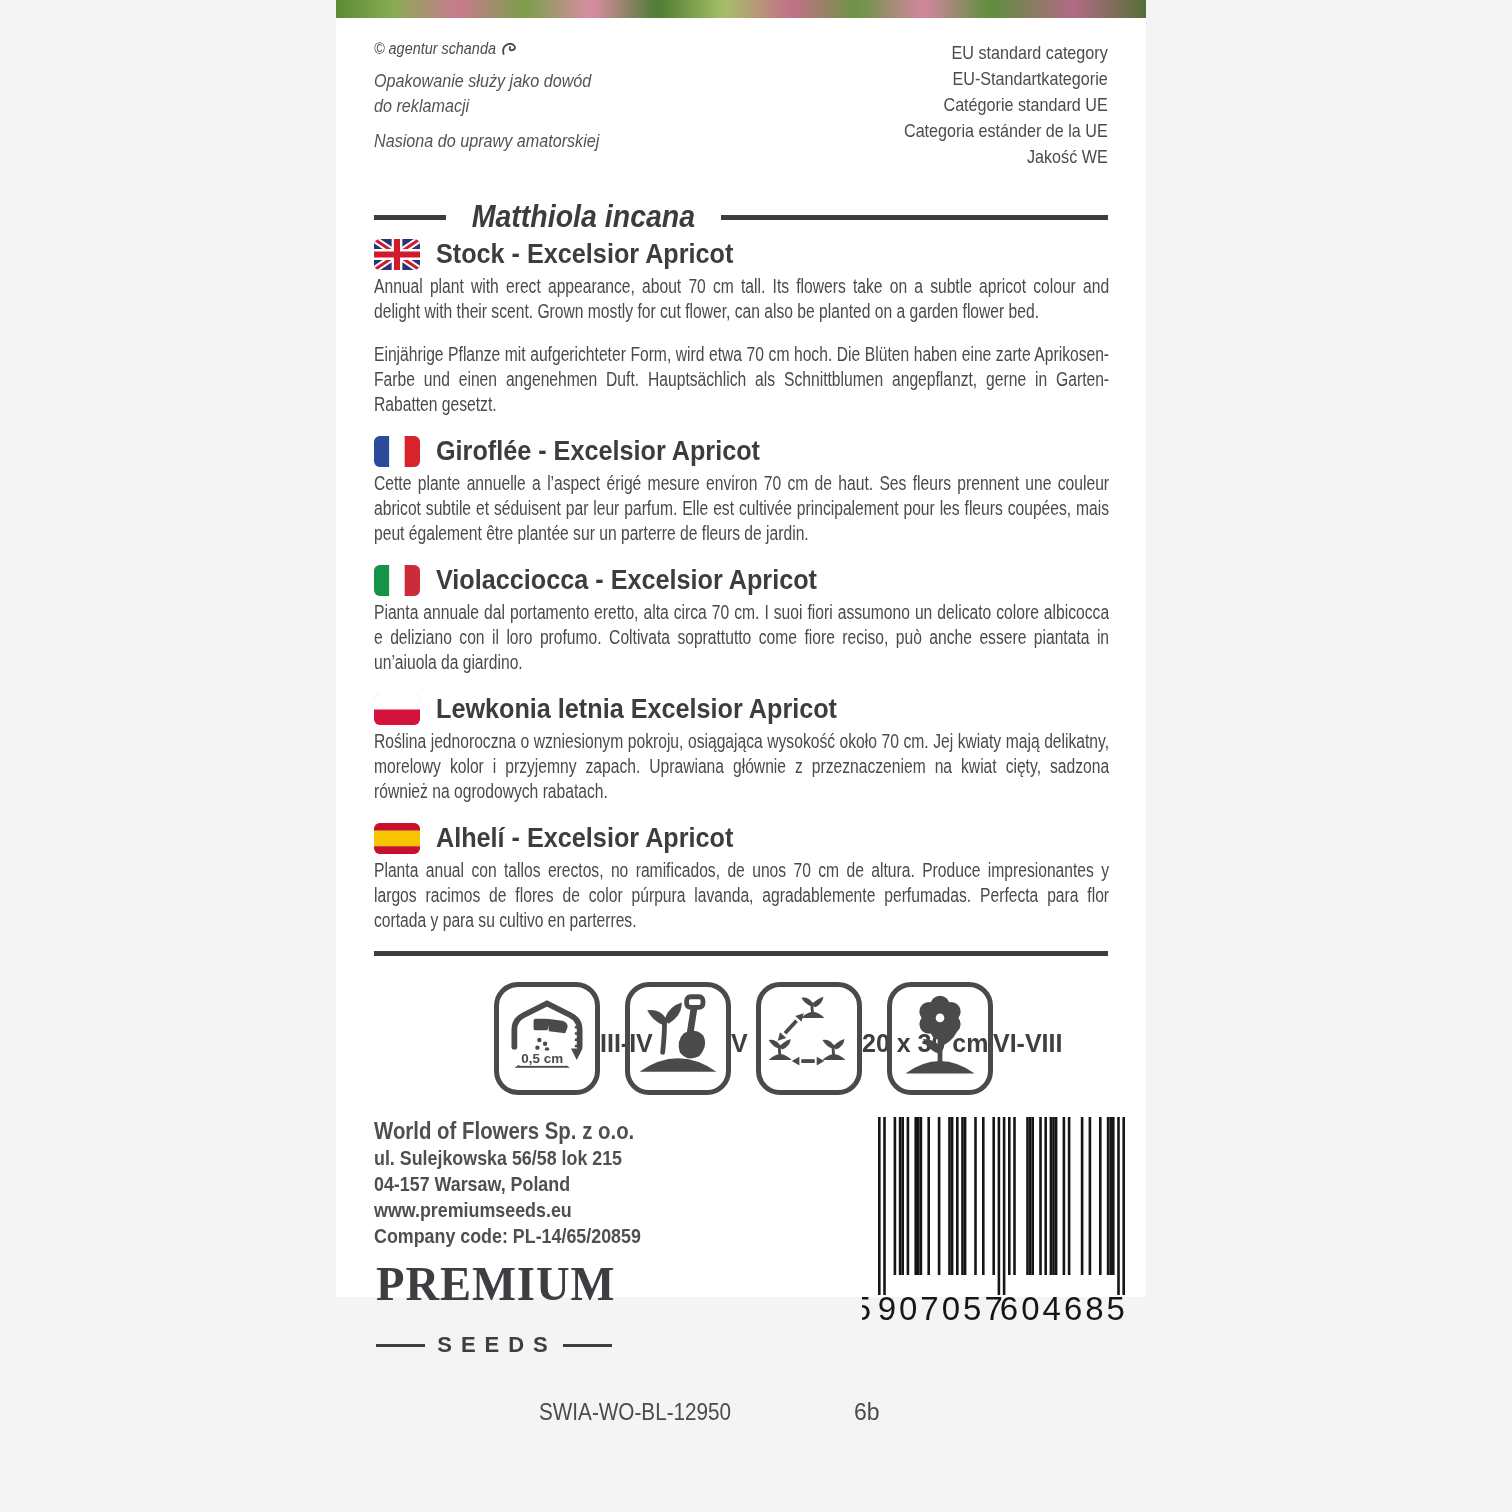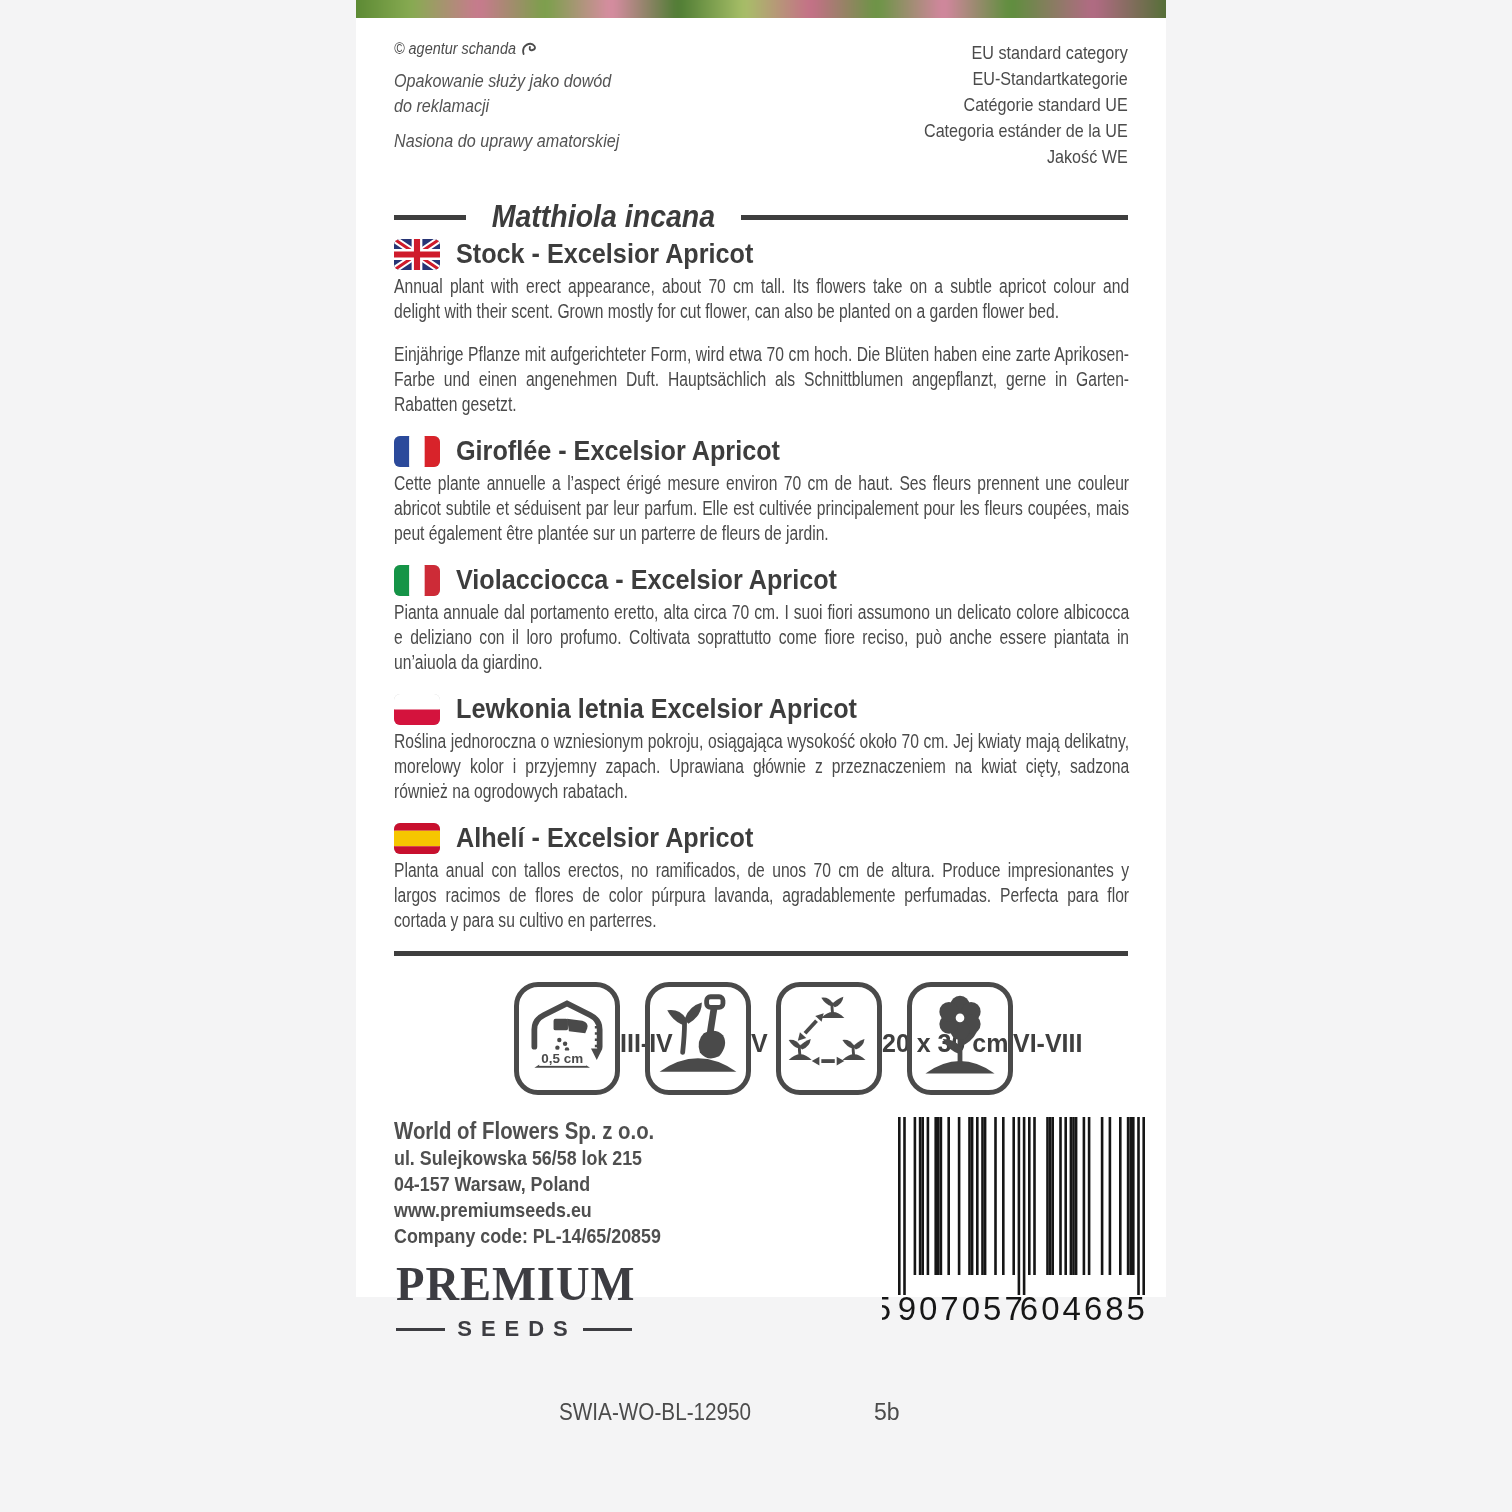--- a/index.html
+++ b/index.html
@@ -1,18 +1,18 @@
 <!DOCTYPE html>
 <html><head>
 <meta charset="utf-8">
 <style>
   html,body{margin:0;padding:0;}
   body{background:#f4f4f5;font-family:"Liberation Sans",sans-serif;color:#454545;}
   .canvas{position:relative;width:1512px;height:1512px;background:#f4f4f5;overflow:hidden;}
-  .panel{position:absolute;left:356px;top:0;width:810px;height:1297px;background:#ffffff;}
+  .panel{position:absolute;left:336px;top:0;width:810px;height:1297px;background:#ffffff;}
   .photo-strip{height:18px;overflow:hidden;position:relative;}
   .photo-strip .blur{position:absolute;left:-10px;top:-10px;right:-10px;bottom:-10px;
     background:linear-gradient(90deg,#55842f 0%,#88ab52 8%,#c9798f 16%,#7aa04a 24%,#d98ca3 32%,#4e7c33 40%,#a8bf68 48%,#c56f88 56%,#6a9544 64%,#d486a0 72%,#5d8f3c 80%,#b36a85 90%,#49702e 100%);
     filter:blur(4px);}
   .content{position:relative;padding:22px 38px 0 38px;}
 
   .top-row{display:flex;justify-content:space-between;align-items:flex-start;}
   .credit{font-style:italic;font-size:16px;color:#4c4c4c;display:flex;align-items:center;gap:6px;
     transform:scaleX(.9);transform-origin:0 0;white-space:nowrap;}
   .claim{font-style:italic;font-size:19px;line-height:25px;color:#535353;margin:10px 0 0 0;width:270px;
@@ -47,21 +47,21 @@
   .icon-label{margin-top:9px;font-size:25px;font-weight:bold;color:#3f3f3f;white-space:nowrap;text-align:center;}
 
   .bottom-area{position:relative;height:218px;margin-top:22px;}
   .company{position:absolute;left:0;top:0;transform:scaleX(.85);transform-origin:0 0;white-space:nowrap;
     color:#4f4f4f;font-weight:bold;}
   .co-name{font-size:24px;line-height:28px;}
   .co-line{font-size:21px;line-height:26px;}
   .brand{position:absolute;left:2px;top:138px;width:250px;}
   .brand-name{font-family:"Liberation Serif",serif;font-weight:bold;font-size:49px;letter-spacing:1px;
     color:#3d3d42;transform:scaleX(.95);transform-origin:0 0;white-space:nowrap;}
-  .brand-sub{display:flex;align-items:center;margin-top:4px;width:236px;}
+  .brand-sub{display:flex;align-items:center;margin-top:20px;width:236px;}
   .brand-sub .bline{height:3px;background:#3d3d42;flex:1;}
   .sub-text{font-size:22px;font-weight:bold;letter-spacing:9px;color:#3d3d42;margin:0 6px 0 12px;}
   .barcode{position:absolute;left:488px;top:0;}
   .barcode svg{display:block;}
 
   .footer-row{position:relative;height:40px;margin-top:64px;}
   .batch{position:absolute;left:165px;top:0;font-size:23px;color:#4b4b4b;
     transform:scaleX(.9);transform-origin:0 0;white-space:nowrap;}
   .page-code{position:absolute;left:480px;top:0;font-size:23px;color:#4b4b4b;}
 </style>
@@ -334,18 +334,18 @@
               <rect x="260.40" y="0" width="2.6" height="178"></rect>
               <text x="12" y="203" text-anchor="end" style="font-family:'Liberation Sans',sans-serif;font-size:33px;letter-spacing:3px;">5</text>
               <text x="79.7" y="203" text-anchor="middle" style="font-family:'Liberation Sans',sans-serif;font-size:33px;letter-spacing:3px;">907057</text>
               <text x="201.9" y="203" text-anchor="middle" style="font-family:'Liberation Sans',sans-serif;font-size:33px;letter-spacing:3px;">604685</text>
             </svg>
         </div>
       </div>
 
       <div class="footer-row">
         <span class="batch">SWIA-WO-BL-12950</span>
-        <span class="page-code">5b</span>
+        <span class="page-code">6b</span>
       </div>
 
     </div>
   </div>
 </div>
 
 </body></html>

